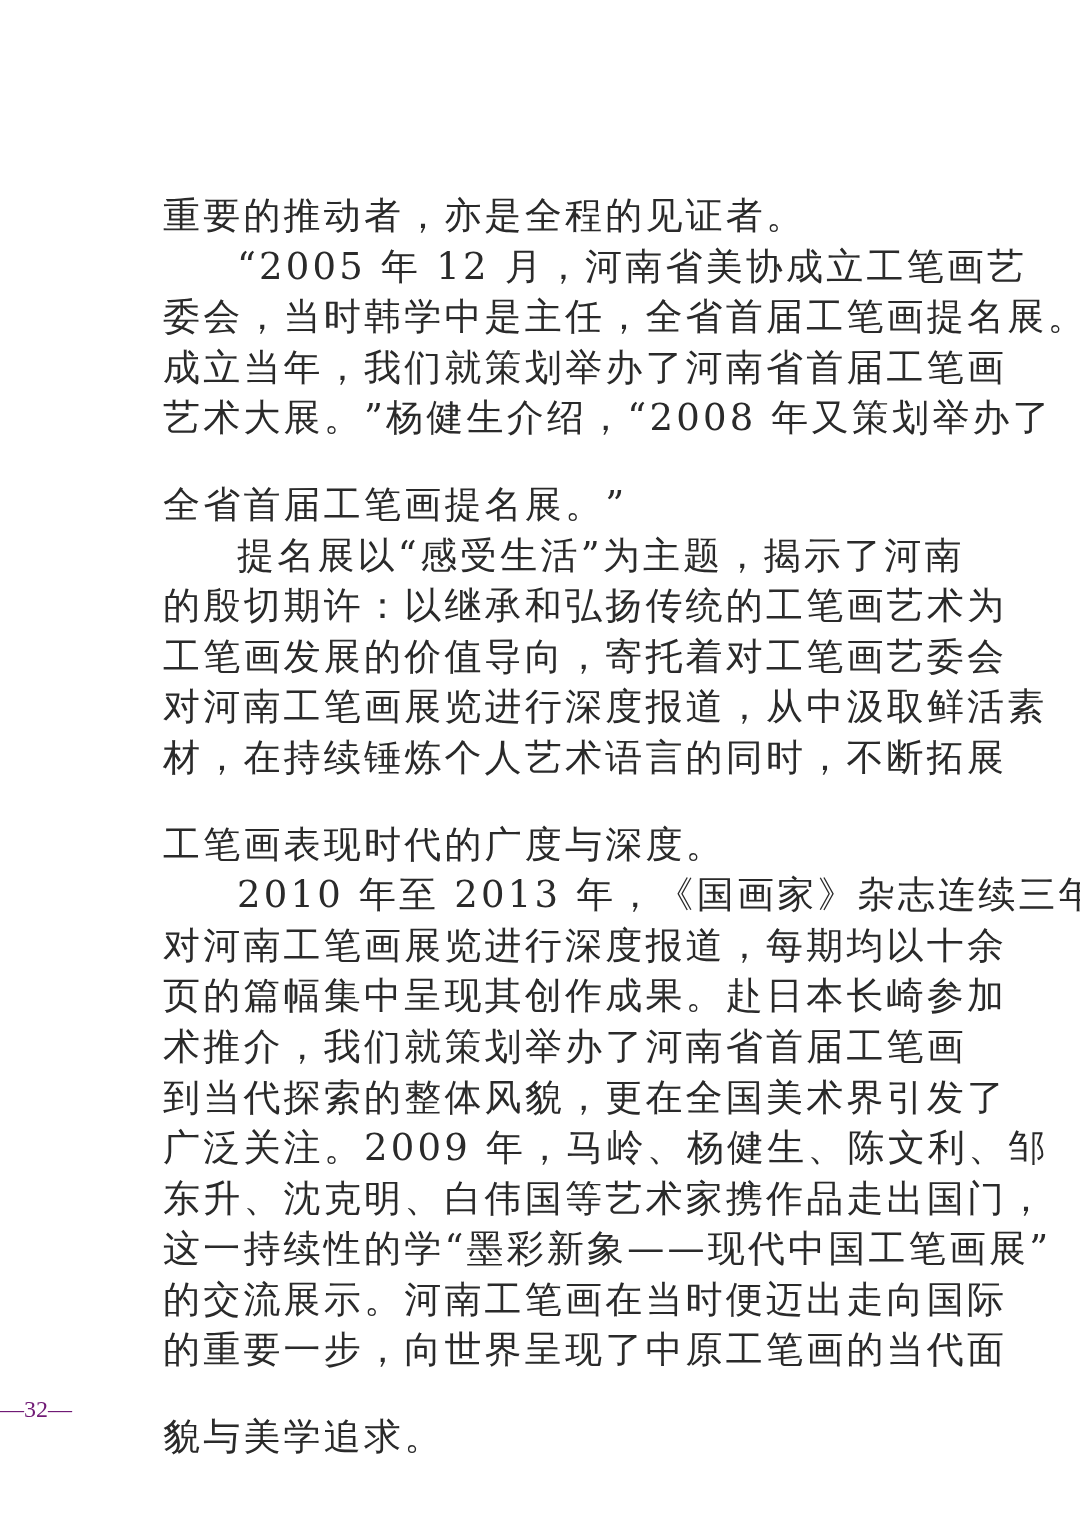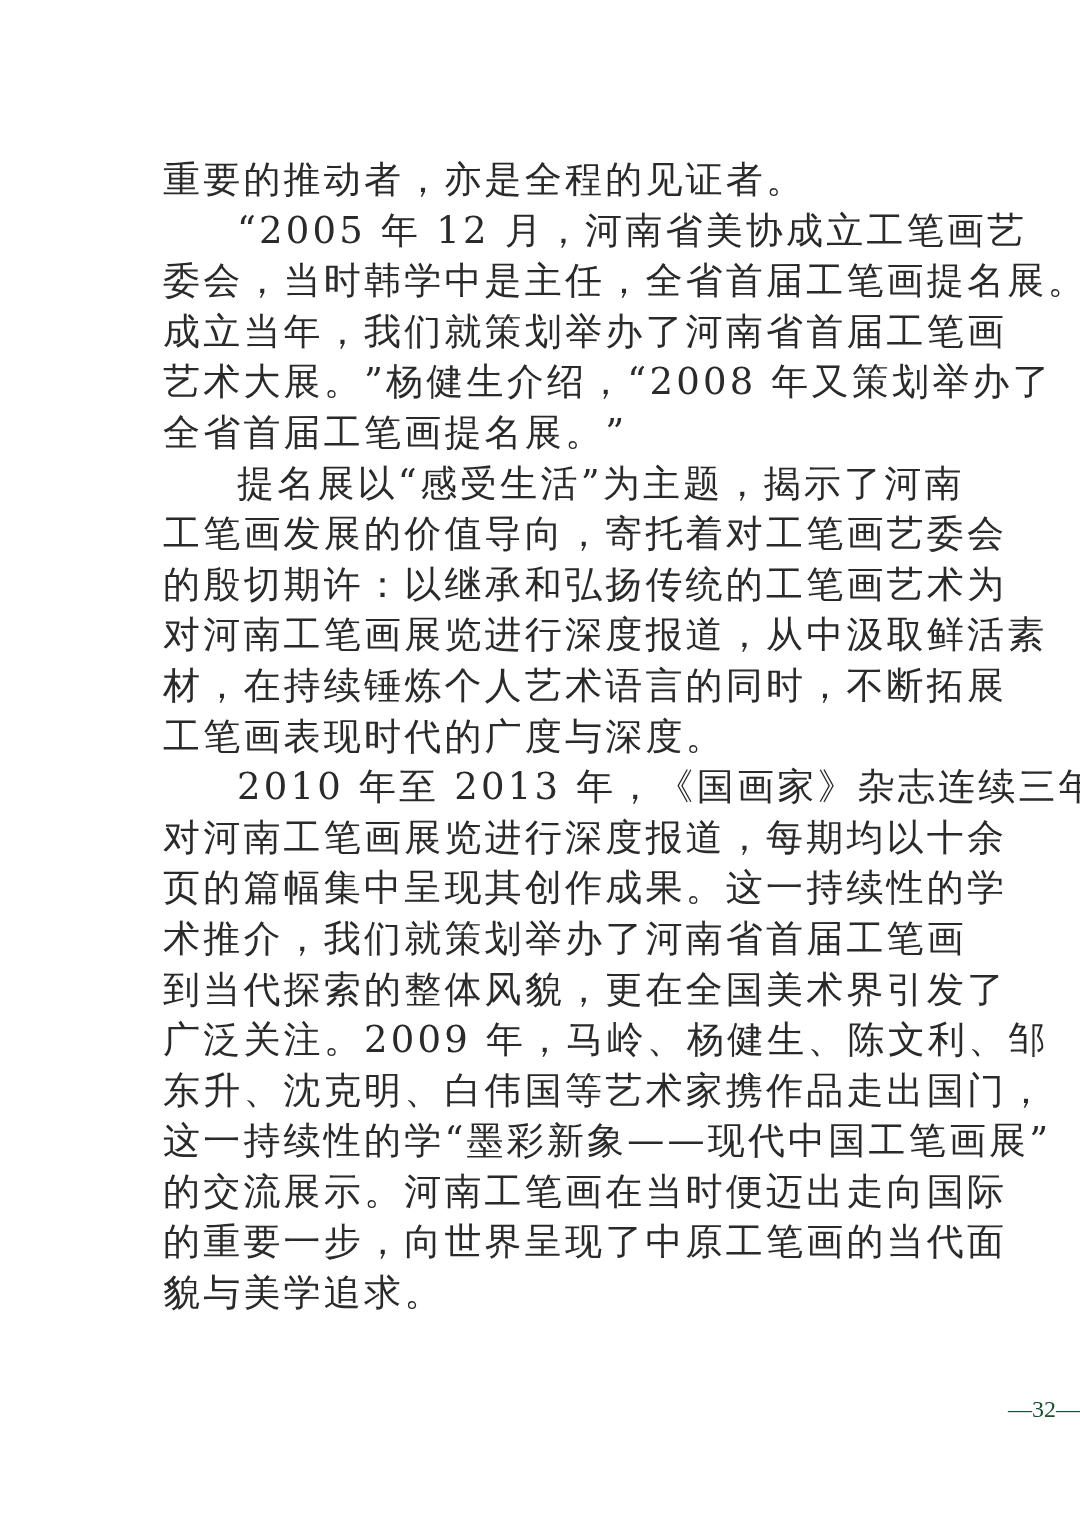--- a/index.html
+++ b/index.html
@@ -10,25 +10,25 @@
     color: #2a2a2a;
   }
   .page {
     position: absolute; left: 163px; top: 155px; width: 755px;
   }
   .line {
     height: 50.6px; line-height: 50.6px; font-size: 37px;
     white-space: nowrap; letter-spacing: 3.2px;
     text-align: justify; text-align-last: justify;
   }
-  .line.last { text-align-last: left; }
+  .line.last { text-align-last: left; margin-top: 36px; }
   .line.indent { padding-left: 74px; }
   .page-number {
     position: absolute; left: 0; width: 1080px; top: 1396px;
-    text-align: right; font-size: 24px; color: #14532d;
+    text-align: left; font-size: 24px; color: #701a75;
     font-family: "Liberation Serif", serif;
   }
 </style>
 </head>
 <body>
 
 <div class="page">
 
   <div>
     <div class="line last">重要的推动者，亦是全程的见证者。</div>
@@ -37,31 +37,31 @@
   <div>
     <div class="line indent">“2005 年 12 月，河南省美协成立工笔画艺</div>
     <div class="line">委会，当时韩学中是主任，全省首届工笔画提名展。</div>
     <div class="line">成立当年，我们就策划举办了河南省首届工笔画</div>
     <div class="line">艺术大展。”杨健生介绍，“2008 年又策划举办了</div>
     <div class="line last">全省首届工笔画提名展。”</div>
   </div>
 
   <div>
     <div class="line indent">提名展以“感受生活”为主题，揭示了河南</div>
+    <div class="line">的殷切期许：以继承和弘扬传统的工笔画艺术为</div>
     <div class="line">工笔画发展的价值导向，寄托着对工笔画艺委会</div>
-    <div class="line">的殷切期许：以继承和弘扬传统的工笔画艺术为</div>
     <div class="line">对河南工笔画展览进行深度报道，从中汲取鲜活素</div>
     <div class="line">材，在持续锤炼个人艺术语言的同时，不断拓展</div>
     <div class="line last">工笔画表现时代的广度与深度。</div>
   </div>
 
   <div>
     <div class="line indent">2010 年至 2013 年，《国画家》杂志连续三年</div>
     <div class="line">对河南工笔画展览进行深度报道，每期均以十余</div>
-    <div class="line">页的篇幅集中呈现其创作成果。这一持续性的学</div>
+    <div class="line">页的篇幅集中呈现其创作成果。赴日本长崎参加</div>
     <div class="line">术推介，我们就策划举办了河南省首届工笔画</div>
     <div class="line">到当代探索的整体风貌，更在全国美术界引发了</div>
     <div class="line">广泛关注。2009 年，马岭、杨健生、陈文利、邹</div>
     <div class="line">东升、沈克明、白伟国等艺术家携作品走出国门，</div>
     <div class="line">这一持续性的学“墨彩新象——现代中国工笔画展”</div>
     <div class="line">的交流展示。河南工笔画在当时便迈出走向国际</div>
     <div class="line">的重要一步，向世界呈现了中原工笔画的当代面</div>
     <div class="line last">貌与美学追求。</div>
   </div>
 </div>

